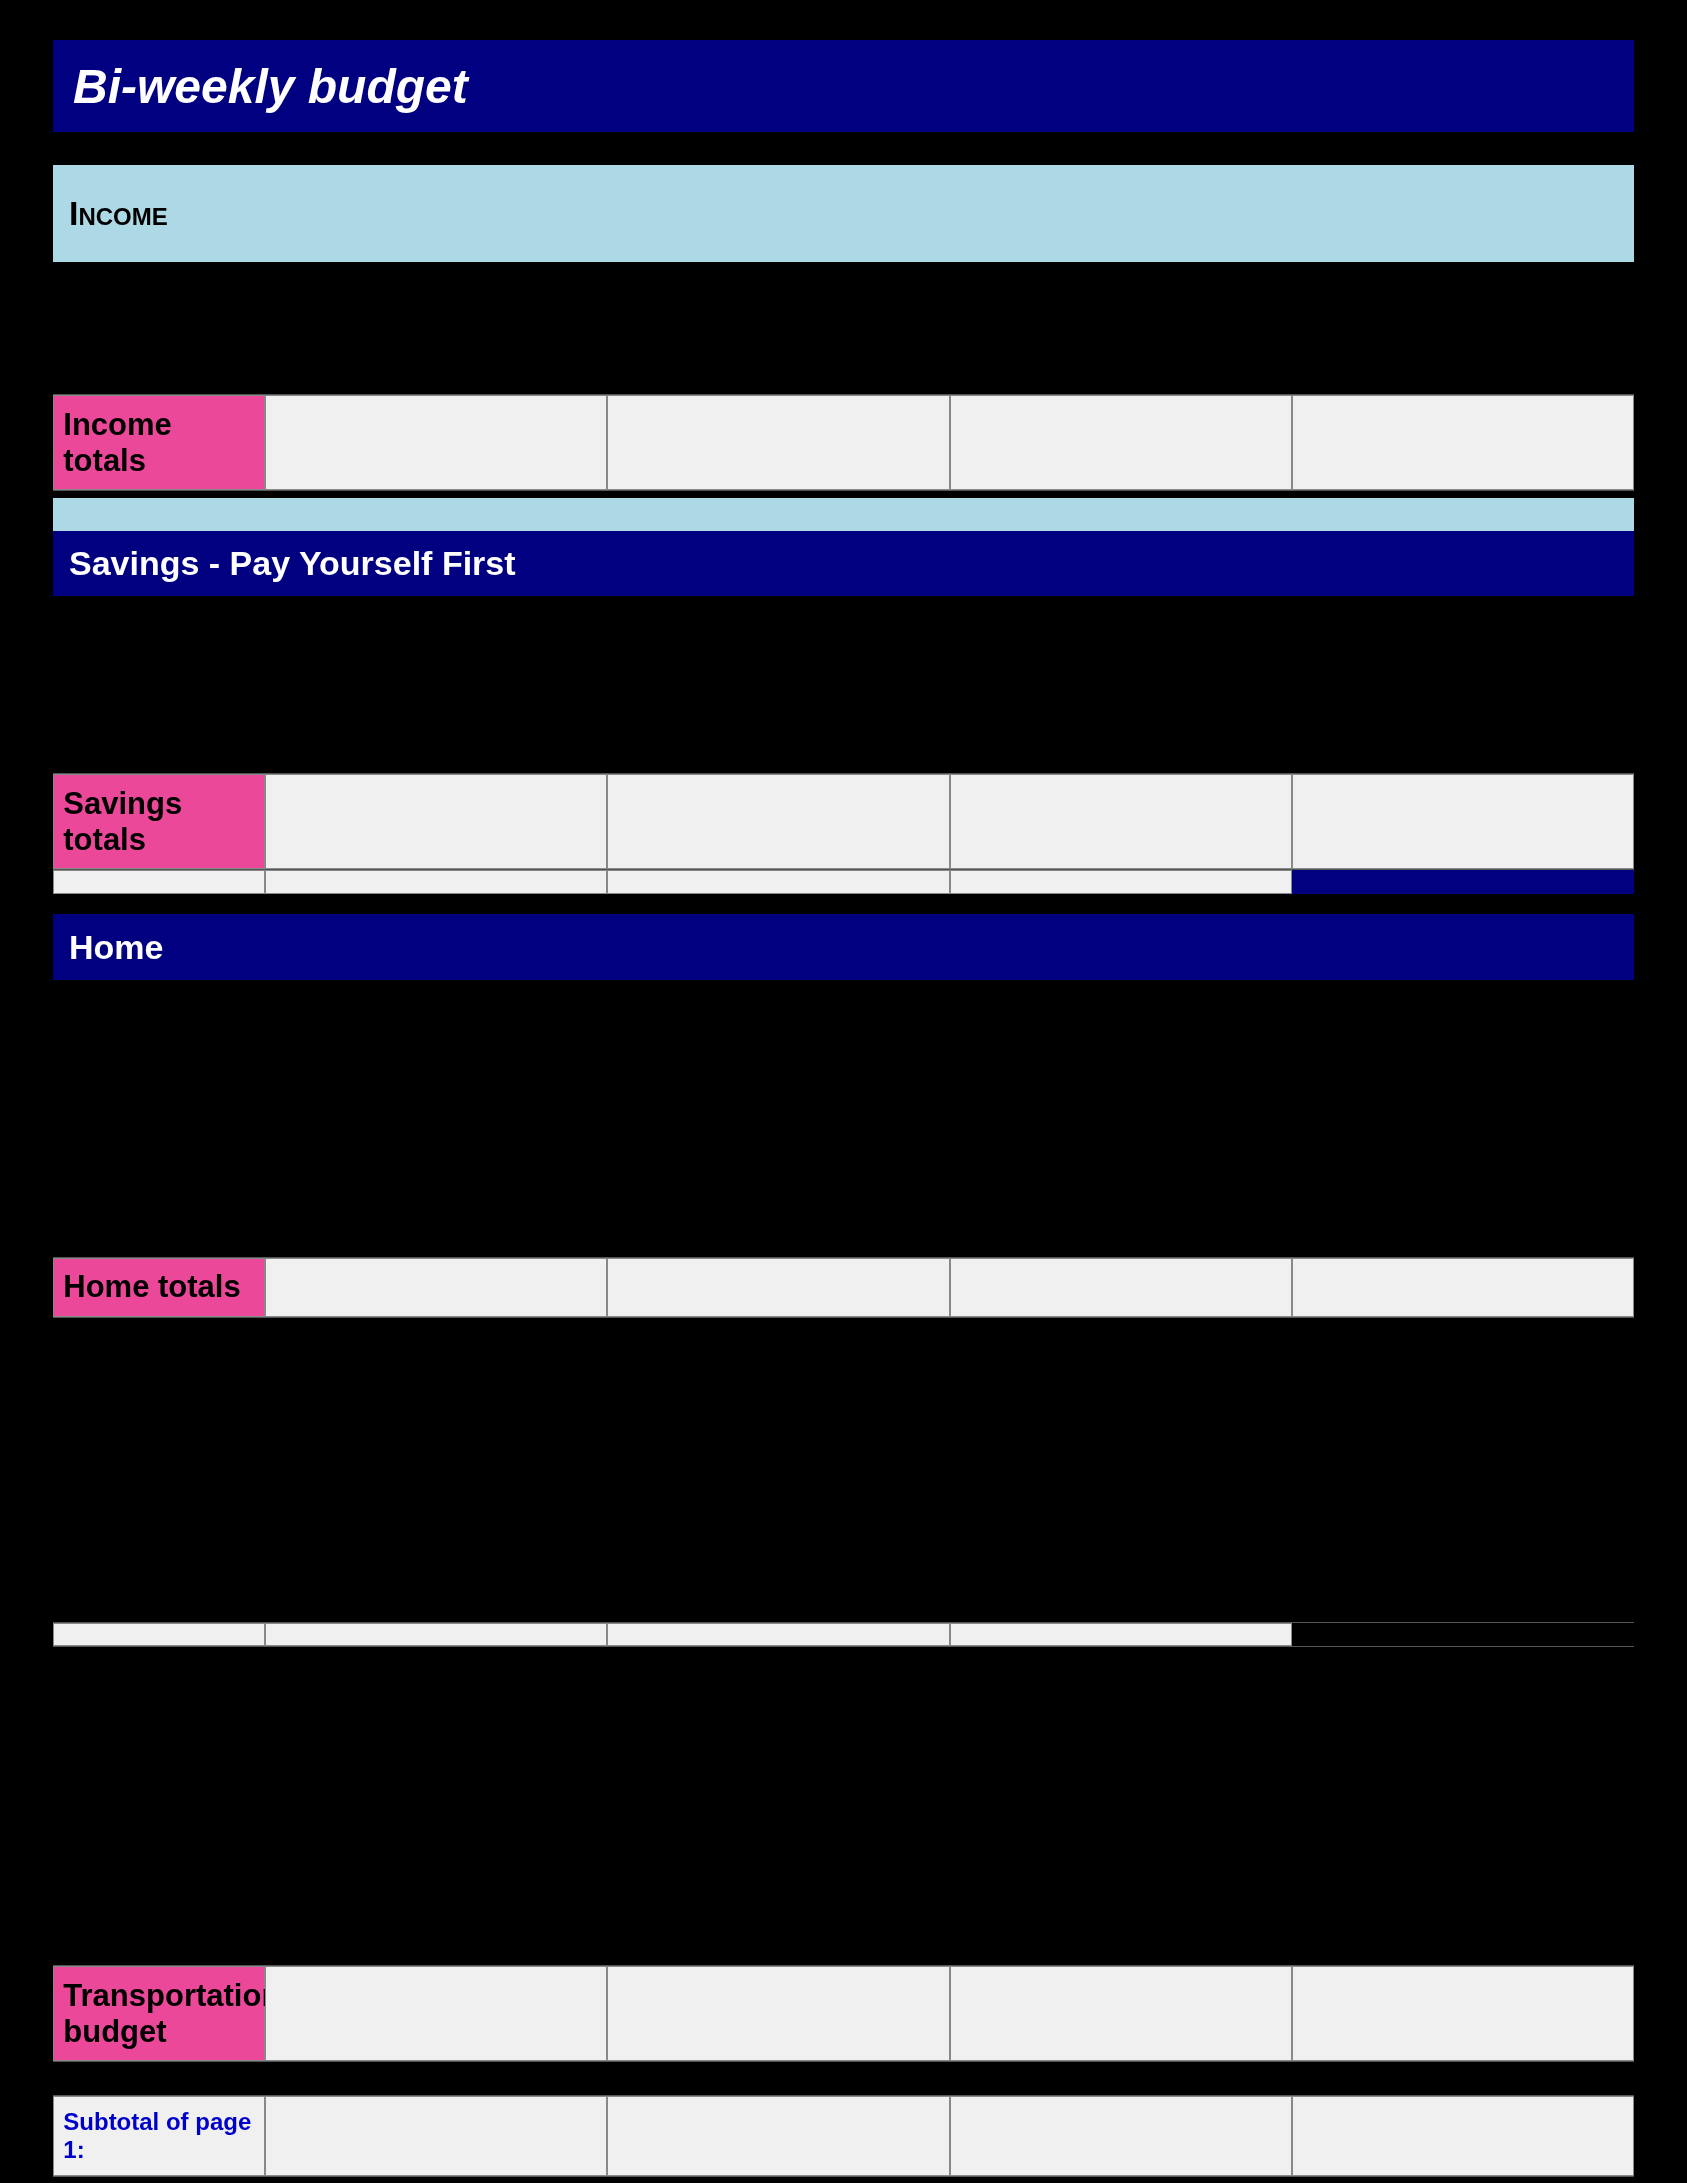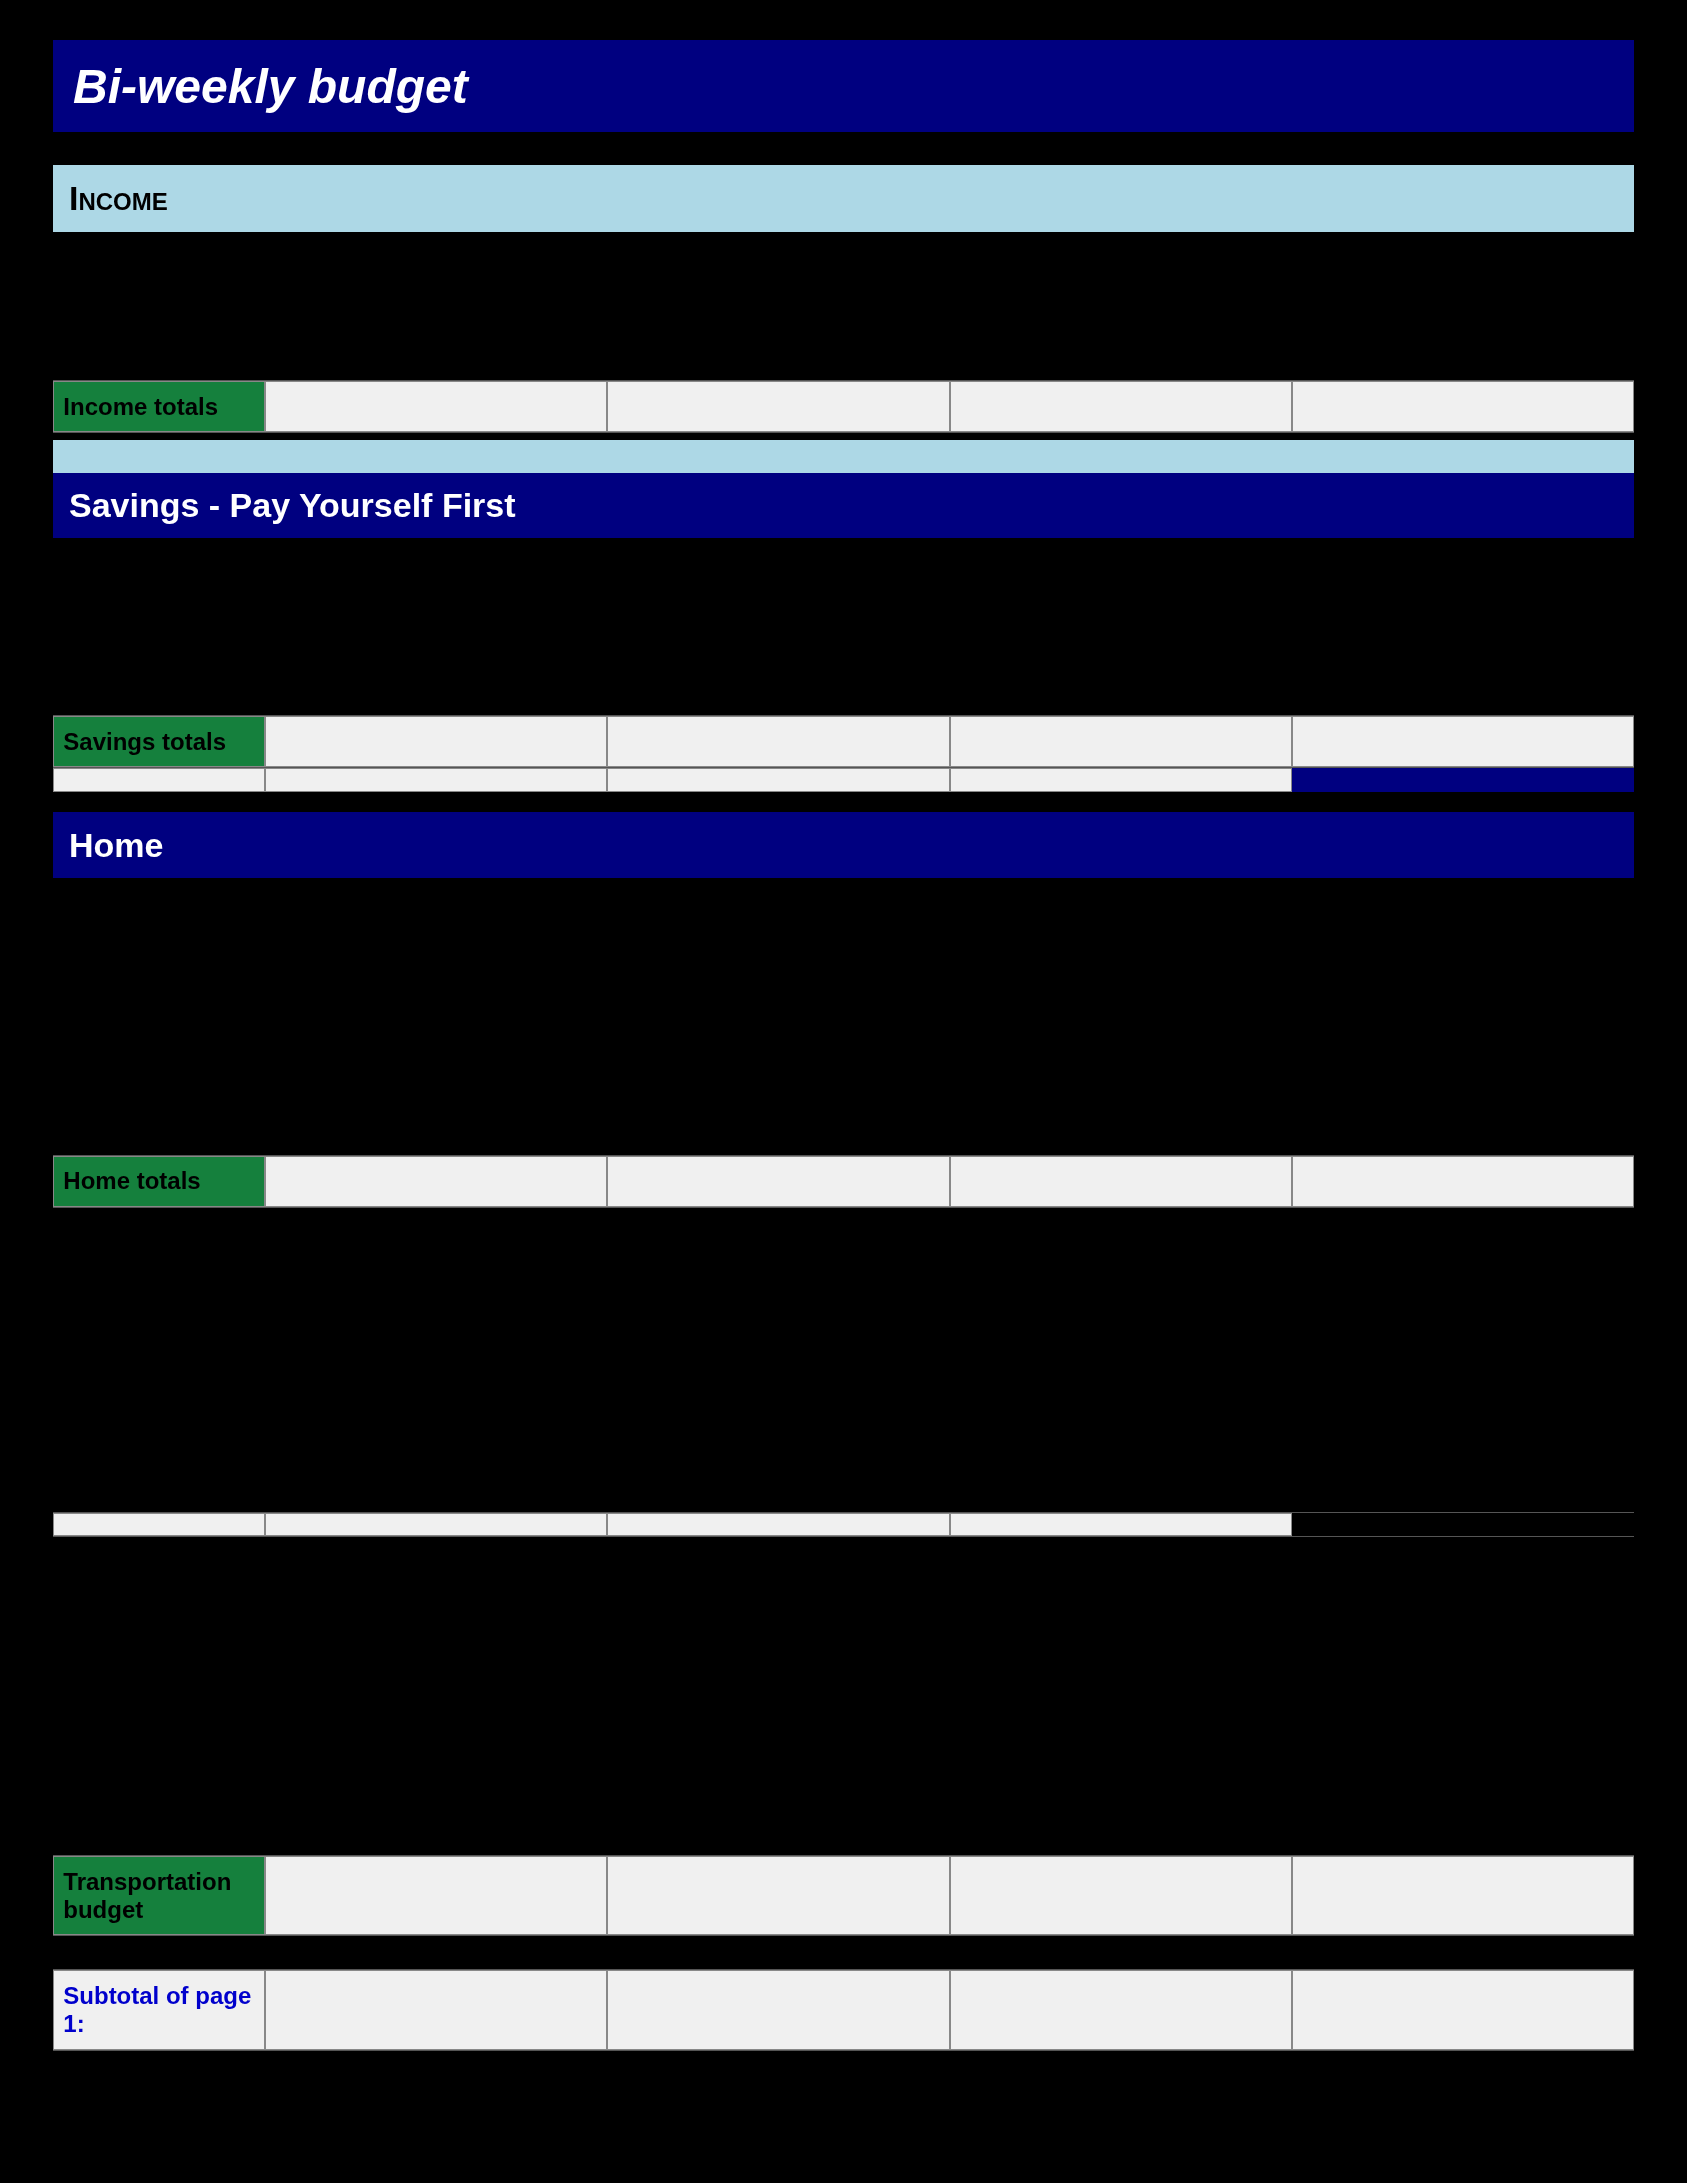--- a/index.html
+++ b/index.html
@@ -32,22 +32,22 @@
     .page-title {
       color: #ffffff;
       font-size: 48px;
       font-weight: bold;
       font-style: italic;
     }
 
     
     .section-header-light {
       background-color: #add8e6;
-      padding: 14px 16px;
-      margin-bottom: 16px;
+      padding: 29px 16px;
+      margin-bottom: 0;
     }
 
     .section-header-light .section-title {
       color: #000000;
       font-size: 34px;
       font-weight: bold;
       font-variant: small-caps;
       font-style: normal;
     }
 
@@ -77,24 +77,24 @@
     
     .totals-row {
       display: grid;
       grid-template-columns: 212px 1fr 1fr 1fr 1fr;
       border-top: 1.3px solid #555555;
       border-bottom: 1.3px solid #555555;
       margin-bottom: 0;
     }
 
     .totals-row .totals-label {
-      background-color: #15803d;
-      border: 0.7px solid #888888;
-      padding: 10.6px 9.3px;
-      font-size: 24px;
+      background-color: #ec4899;
+      border: 0.7px solid #888888;
+      padding: 10.6px 9.3px;
+      font-size: 31px;
       font-weight: bold;
       color: #000000;
     }
 
     .totals-row .totals-cell {
       background-color: #f0f0f0;
       border: 0.7px solid #888888;
       padding: 10.6px 9.3px;
       font-size: 24px;
       color: #000000;

